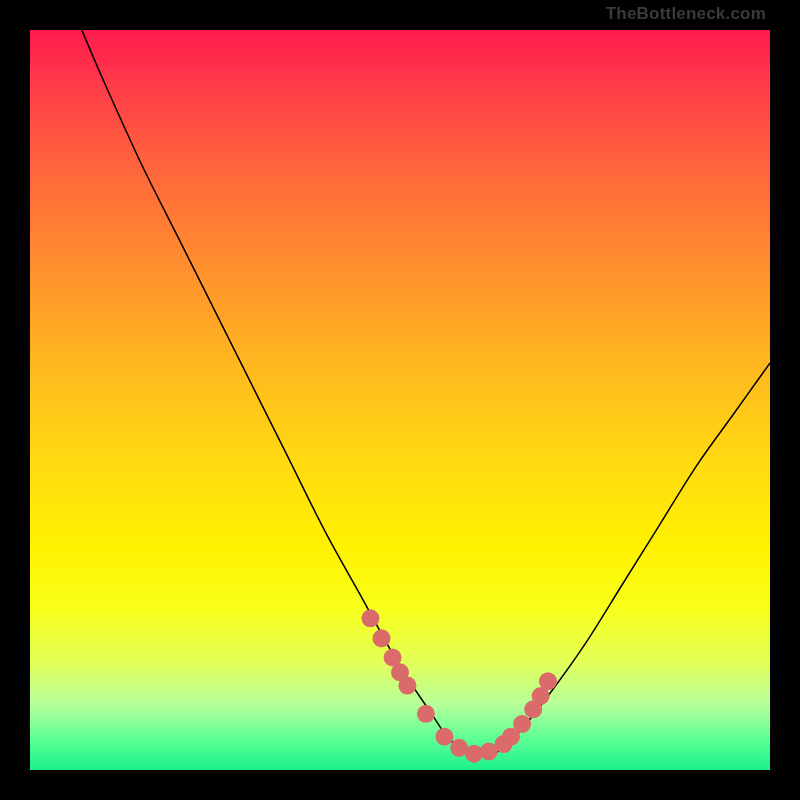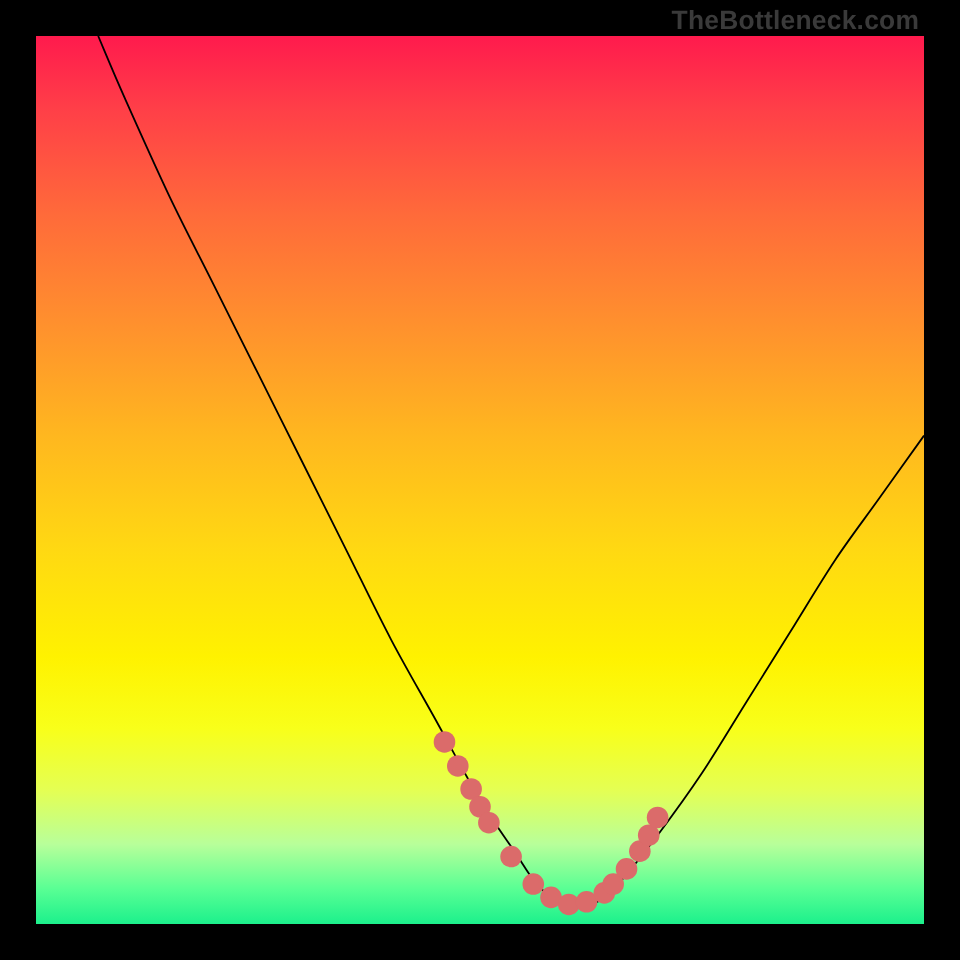--- a/index.html
+++ b/index.html
@@ -37,21 +37,21 @@
       #e4ff54 85%,
       #b8ff9a 91%,
       #5aff94 96%,
       #1cf08c 100%);
   }
   .watermark {
     position: absolute;
     top: 4px;
     right: 34px;
     color: #3a3a3a;
-    font-size: 22px;
+    font-size: 17px;
     font-weight: 600;
     letter-spacing: 0.2px;
   }
   .curve-svg {
     position: absolute;
     top: 0;
     left: 0;
     width: 740px;
     height: 740px;
   }

